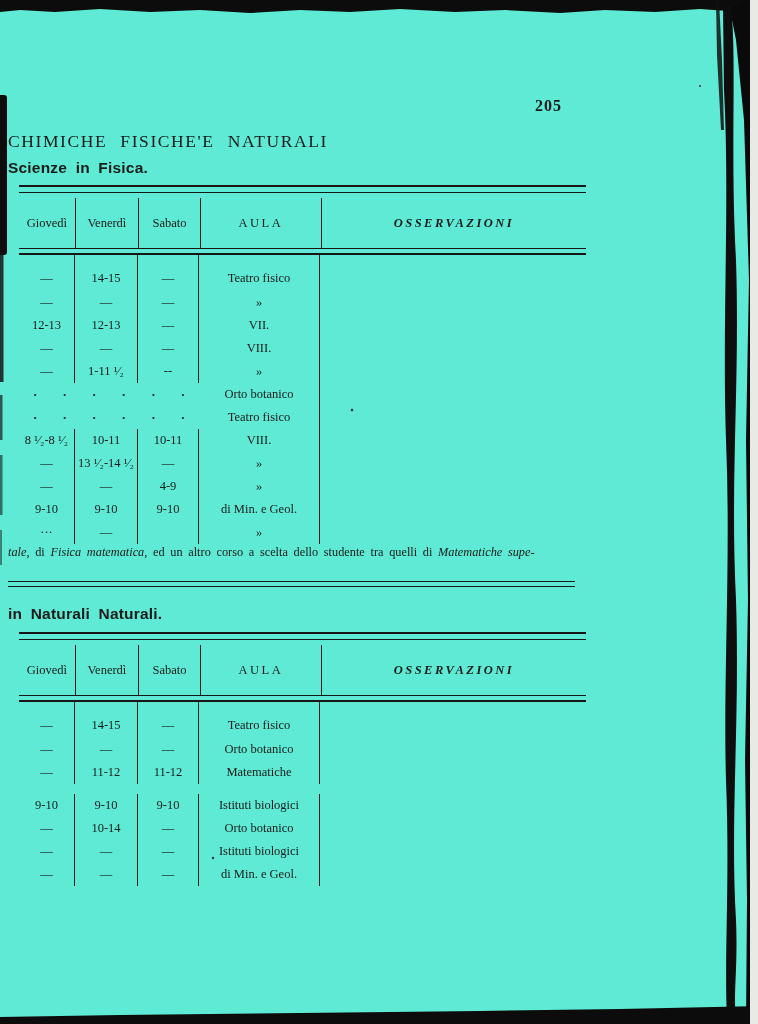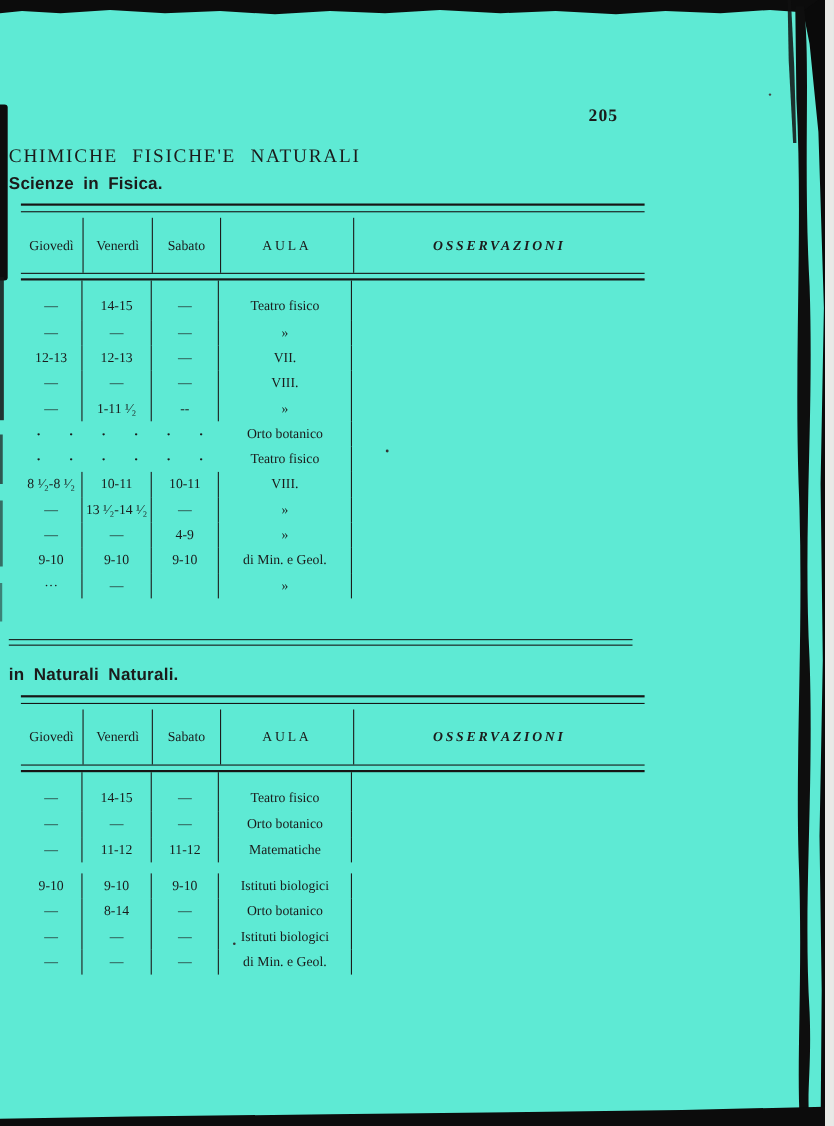--- a/index.html
+++ b/index.html
@@ -156,20 +156,21 @@
           <div class="td col-g b-r">···</div>
           <div class="td col-v b-r">—</div>
           <div class="td col-s b-r"></div>
           <div class="td col-aula b-r">»</div>
           <div class="td col-oss"></div>
         </div>
       </div>
   </div>
 
   <div class="footnote">
+    <div class="fn-line"><em>tale</em><span>, di </span><em>Fisica matematica</em><span>, ed un altro corso a scelta dello studente tra quelli di </span><em>Matematiche supe-</em></div>
   </div>
   <div class="rule rule-closing" style="top:581px;"></div>
 
   <div class="sec-heading" id="heading-naturali">in Naturali Naturali.</div>
 
   <div class="sched" id="table-naturali">
     <div class="rule-thickthin"></div>
     <div class="thead">
       <div class="th col-g b-r">Giovedì</div>
       <div class="th col-v b-r">Venerdì</div>
@@ -202,21 +203,21 @@
         </div>
         <div class="trow gap">
           <div class="td col-g b-r">9-10</div>
           <div class="td col-v b-r">9-10</div>
           <div class="td col-s b-r">9-10</div>
           <div class="td col-aula b-r">Istituti biologici</div>
           <div class="td col-oss"></div>
         </div>
         <div class="trow">
           <div class="td col-g b-r">—</div>
-          <div class="td col-v b-r">8-14</div>
+          <div class="td col-v b-r">10-14</div>
           <div class="td col-s b-r">—</div>
           <div class="td col-aula b-r">Orto botanico</div>
           <div class="td col-oss"></div>
         </div>
         <div class="trow">
           <div class="td col-g b-r">—</div>
           <div class="td col-v b-r">—</div>
           <div class="td col-s b-r">—</div>
           <div class="td col-aula b-r">Istituti biologici</div>
           <div class="td col-oss"></div>

